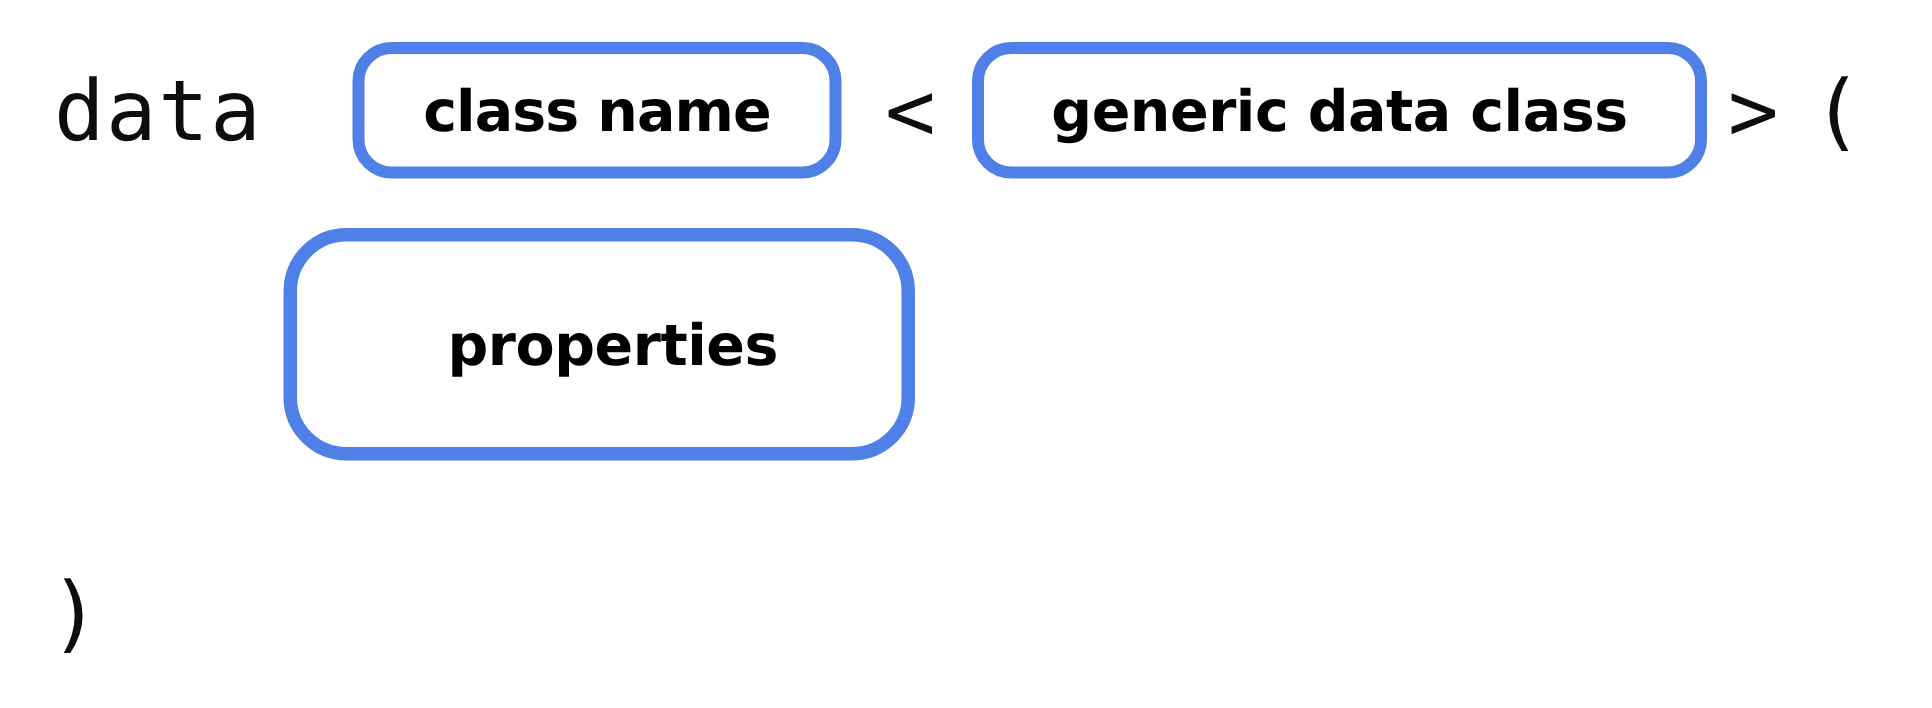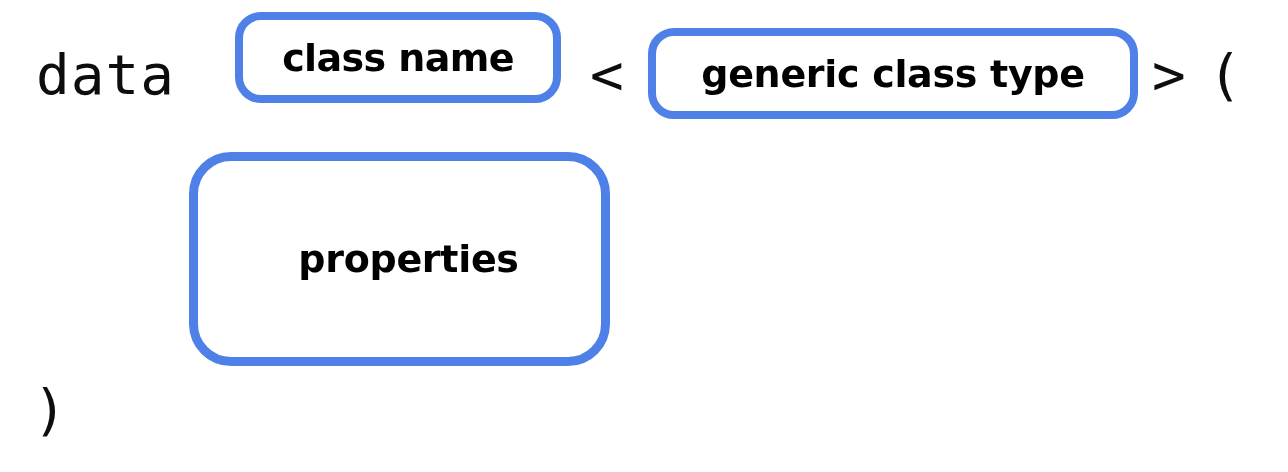--- a/index.html
+++ b/index.html
@@ -81,21 +81,21 @@
 
   .slot-label {
     font-family: "DejaVu Sans", "Liberation Sans", sans-serif;
     color: #000000;
     line-height: 1;
     white-space: nowrap;
   }
 
   #slot-class-name {
     left: 235px;
-    top: 12px;
+    top: 28px;
     width: 326px;
     height: 91px;
     border-width: 8px;
     border-radius: 26px;
   }
   #slot-class-name .slot-label {
     font-size: 38px;
     font-weight: 700;
     letter-spacing: -0.6px;
   }
@@ -111,21 +111,21 @@
   #slot-generic-type .slot-label {
     font-size: 38px;
     font-weight: 600;
     letter-spacing: -0.3px;
   }
 
   #slot-properties {
     left: 189px;
     top: 152px;
     width: 421px;
-    height: 214px;
+    height: 155px;
     border-width: 9px;
     border-radius: 42px;
   }
   #slot-properties .slot-label {
     font-size: 38px;
     font-weight: 600;
     letter-spacing: -0.3px;
     position: relative;
     left: 9px;
   }
@@ -137,21 +137,21 @@
 
   <span class="code-token tok-class">data</span>
 
   <div class="slot" id="slot-class-name">
     <span class="slot-label">class name</span>
   </div>
 
   <span class="code-token tok-lt">&lt;</span>
 
   <div class="slot" id="slot-generic-type">
-    <span class="slot-label">generic class type</span>
+    <span class="slot-label">generic data class</span>
   </div>
 
   <span class="code-token tok-gt">&gt;</span>
 
   <span class="code-token tok-paren-open">(</span>
 
   <div class="slot" id="slot-properties">
     <span class="slot-label">properties</span>
   </div>
 

